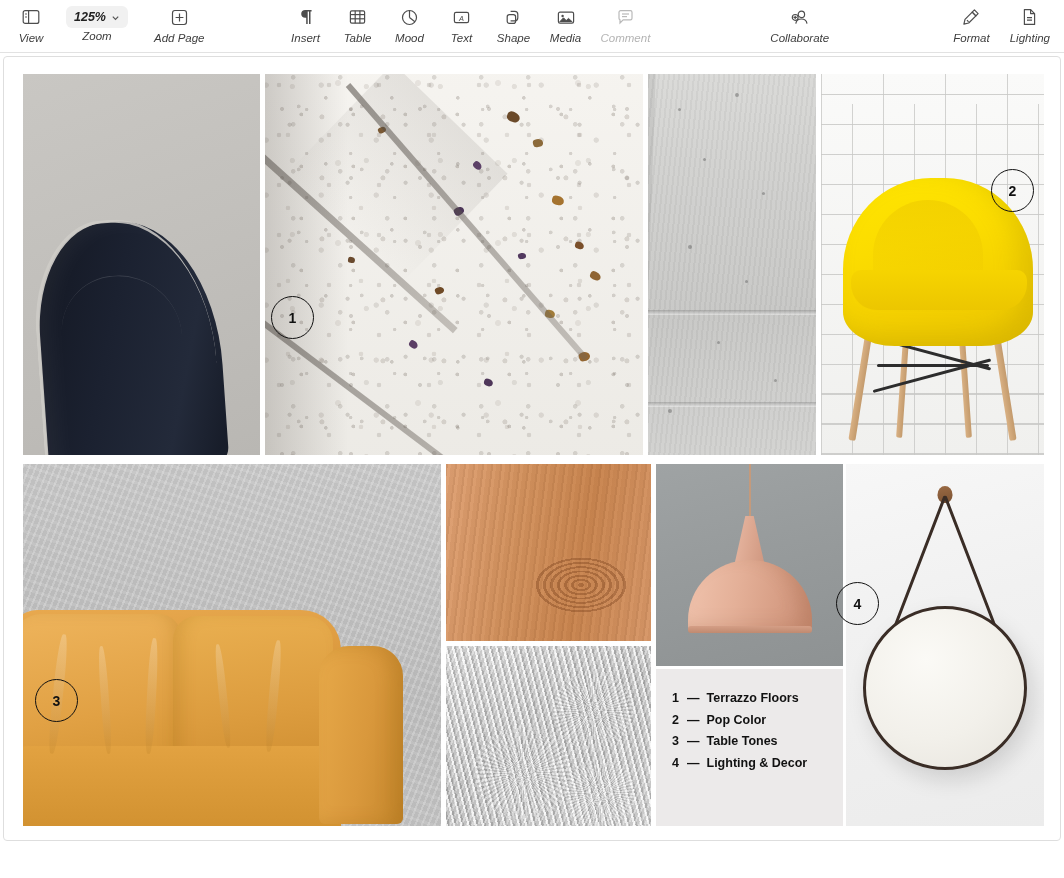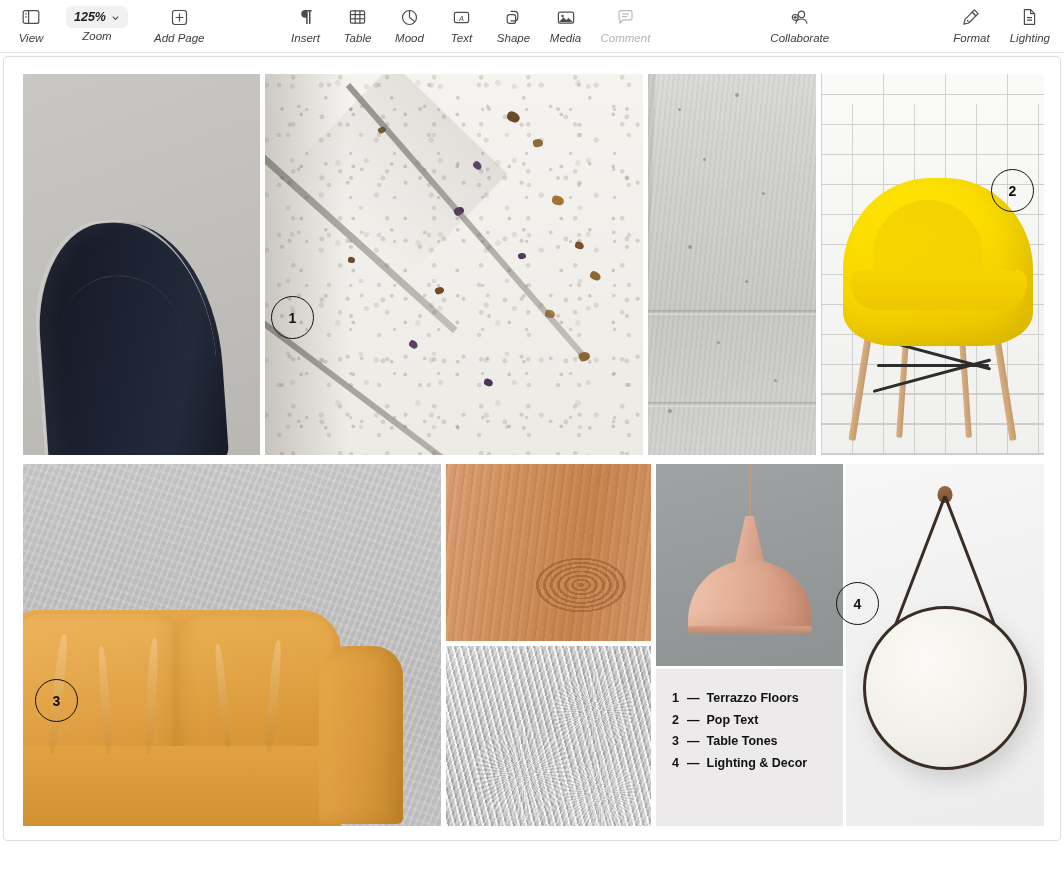--- a/index.html
+++ b/index.html
@@ -806,21 +806,21 @@
 
         <div class="tile t-legend">
           <div class="legend-row">
             <span class="legend-num">1</span>
             <span class="legend-dash">—</span>
             <span class="legend-text">Terrazzo Floors</span>
           </div>
           <div class="legend-row">
             <span class="legend-num">2</span>
             <span class="legend-dash">—</span>
-            <span class="legend-text">Pop Text</span>
+            <span class="legend-text">Pop Color</span>
           </div>
           <div class="legend-row">
             <span class="legend-num">3</span>
             <span class="legend-dash">—</span>
             <span class="legend-text">Table Tones</span>
           </div>
           <div class="legend-row">
             <span class="legend-num">4</span>
             <span class="legend-dash">—</span>
             <span class="legend-text">Lighting &amp; Decor</span>

